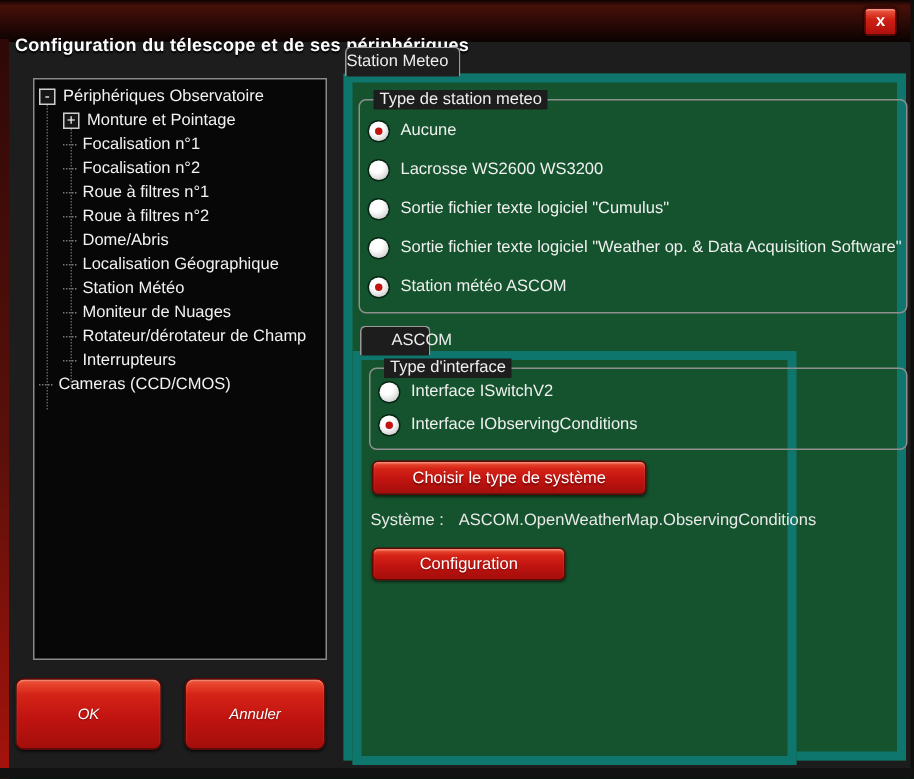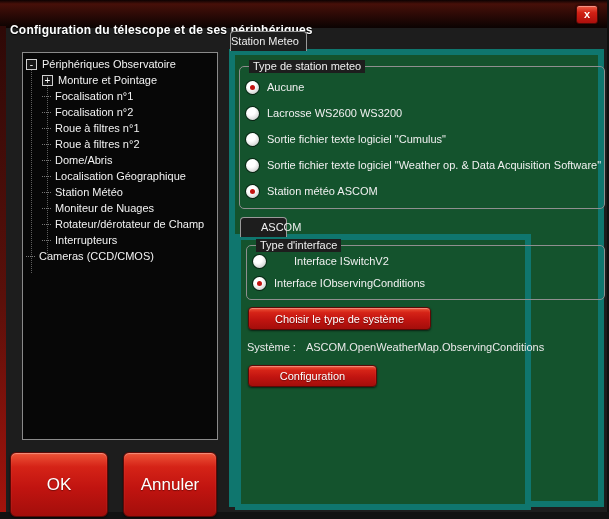--- a/index.html
+++ b/index.html
@@ -64,21 +64,21 @@
          border-radius:50%;background:#c21310;}
   .radio-label{color:#f0f0f0;font-size:11px;white-space:nowrap;}
 
   
   .redbtn{position:absolute;border:1px solid #5c0906;border-radius:4px;color:#fff;font-size:11px;
           background:linear-gradient(180deg,#ee5538 0%,#d52317 22%,#c11410 55%,#a30e0b 100%);
           box-shadow:inset 0 1px 1px rgba(255,255,255,.35),0 1px 2px rgba(0,0,0,.6);
           text-shadow:0 1px 1px rgba(0,0,0,.4);cursor:pointer;padding:0;}
   .choose{left:7px;top:67px;width:183px;height:23px;}
   .config{left:7px;top:125px;width:129px;height:22px;}
-  .footerbtn{position:absolute;width:98px;height:65px;border-radius:6px;font-size:17px;}
+  .footerbtn{position:absolute;width:98px;height:48px;border-radius:6px;font-size:10px;font-style:italic;}
   .btn-ok{left:10px;top:452px;}
   .btn-cancel{left:123px;top:452px;width:94px;}
 
   .sysline{position:absolute;left:6px;top:101px;display:flex;gap:10px;
            color:#e9e9e9;font-size:11px;white-space:nowrap;}
   .warning{position:absolute;left:6px;top:214px;width:356px;color:#e6e6e6;
            font-size:11px;line-height:15px;}
 </style>
 </head>
 <body>
@@ -180,21 +180,21 @@
         <span class="radio-label">Station météo ASCOM</span>
       </div>
     </div>
 
     <div class="tab tab-ascom" style="left:5px;top:162px;padding-left:20px;">ASCOM</div>
 
     <div class="page page2" style="left:0px;top:179px;width:296px;height:276px;">
 
       <div class="groupbox g2">
         <span class="gb-label">Type d'interface</span>
-        <div class="radio-row" style="left:6px;top:9px;gap:20px;">
+        <div class="radio-row" style="left:6px;top:9px;">
           <span class="radio"></span>
           <span class="radio-label">Interface ISwitchV2</span>
         </div>
         <div class="radio-row" style="left:6px;top:31px;">
           <span class="radio selected"></span>
           <span class="radio-label">Interface IObservingConditions</span>
         </div>
       </div>
 
       <button class="redbtn choose">Choisir le type de système</button>

